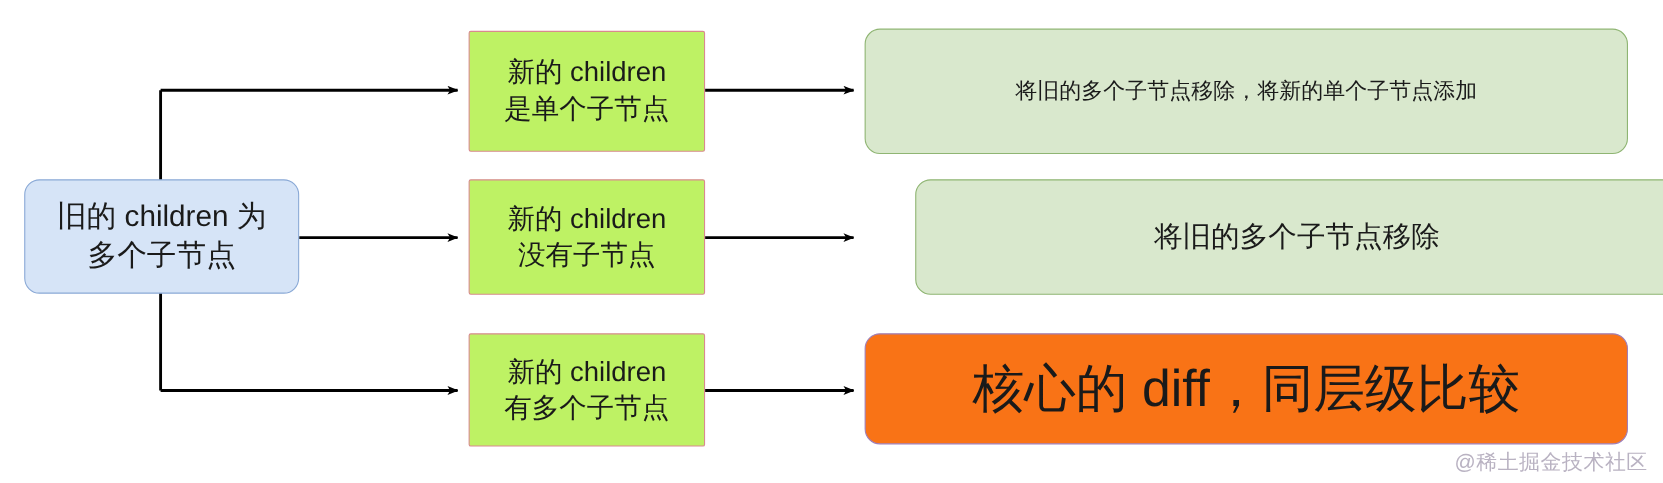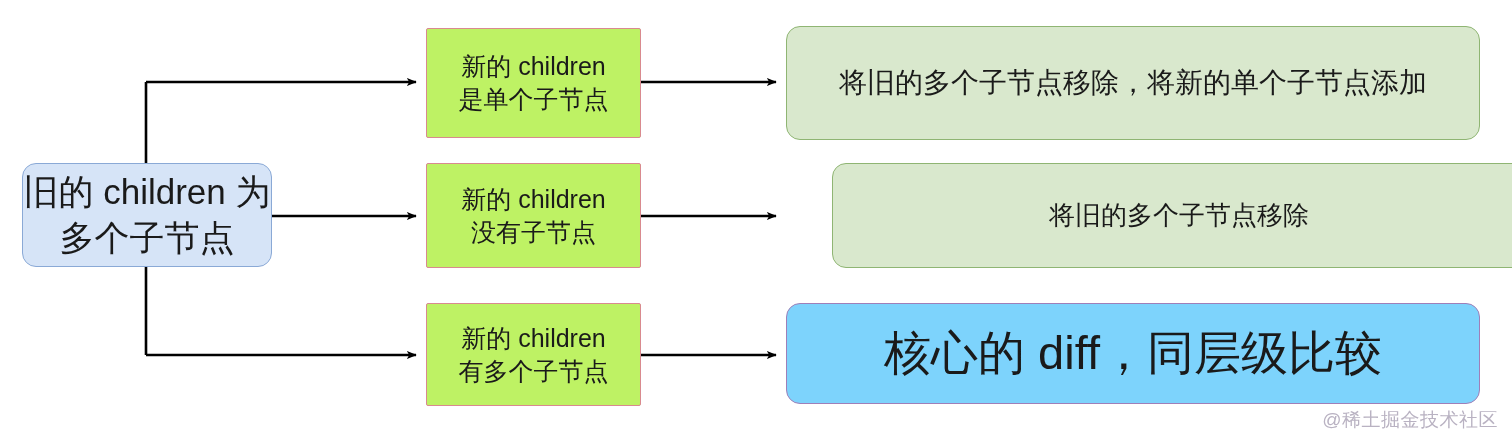--- a/index.html
+++ b/index.html
@@ -37,21 +37,21 @@
     background: #bef264;
     border: 1.6px solid #d98a8f;
     border-radius: 2px;
   }
   .node-green {
     background: #d9e8cd;
     border: 1.6px solid #8fb573;
     border-radius: 14px;
   }
   .node-purple {
-    background: #7dd3fc;
+    background: #f97316;
     border: 1.6px solid #9f7fb8;
     border-radius: 14px;
   }
   #edges {
     position: absolute;
     left: 0;
     top: 0;
     width: 1512px;
     height: 439px;
     pointer-events: none;
@@ -84,27 +84,27 @@
 
     <path d="M272,216 L416,216" stroke="#000000" stroke-width="2.6" fill="none" marker-end="url(#arrowhead)"></path>
 
     <path d="M146,355 L416,355" stroke="#000000" stroke-width="2.6" fill="none" marker-end="url(#arrowhead)"></path>
 
     <path d="M641,82 L776,82" stroke="#000000" stroke-width="2.6" fill="none" marker-end="url(#arrowhead)"></path>
     <path d="M641,216 L776,216" stroke="#000000" stroke-width="2.6" fill="none" marker-end="url(#arrowhead)"></path>
     <path d="M641,355 L776,355" stroke="#000000" stroke-width="2.6" fill="none" marker-end="url(#arrowhead)"></path>
   </svg>
 
-  <div class="node node-blue" style="left:22px; top:163px; width:250px; height:104px; font-size:35px;">旧的 children 为
+  <div class="node node-blue" style="left:22px; top:163px; width:250px; height:104px; font-size:27px;">旧的 children 为
 多个子节点</div>
 
   <div class="node node-pink" style="left:426px; top:28px; width:215px; height:110px; font-size:25px;">新的 children
 是单个子节点</div>
 
-  <div class="node node-green" style="left:786px; top:26px; width:694px; height:114px; font-size:28px;">将旧的多个子节点移除，将新的单个子节点添加</div>
+  <div class="node node-green" style="left:786px; top:26px; width:694px; height:114px; font-size:20px;">将旧的多个子节点移除，将新的单个子节点添加</div>
 
   <div class="node node-pink" style="left:426px; top:163px; width:215px; height:105px; font-size:25px;">新的 children
 没有子节点</div>
 
   <div class="node node-green" style="left:786px; top:163px; width:694px; height:105px; font-size:26px;margin-left:46px;">将旧的多个子节点移除</div>
 
   <div class="node node-pink" style="left:426px; top:303px; width:215px; height:103px; font-size:25px;">新的 children
 有多个子节点</div>
 
   <div class="node node-purple" style="left:786px; top:303px; width:694px; height:101px; font-size:47px;">核心的 diff，同层级比较</div>

